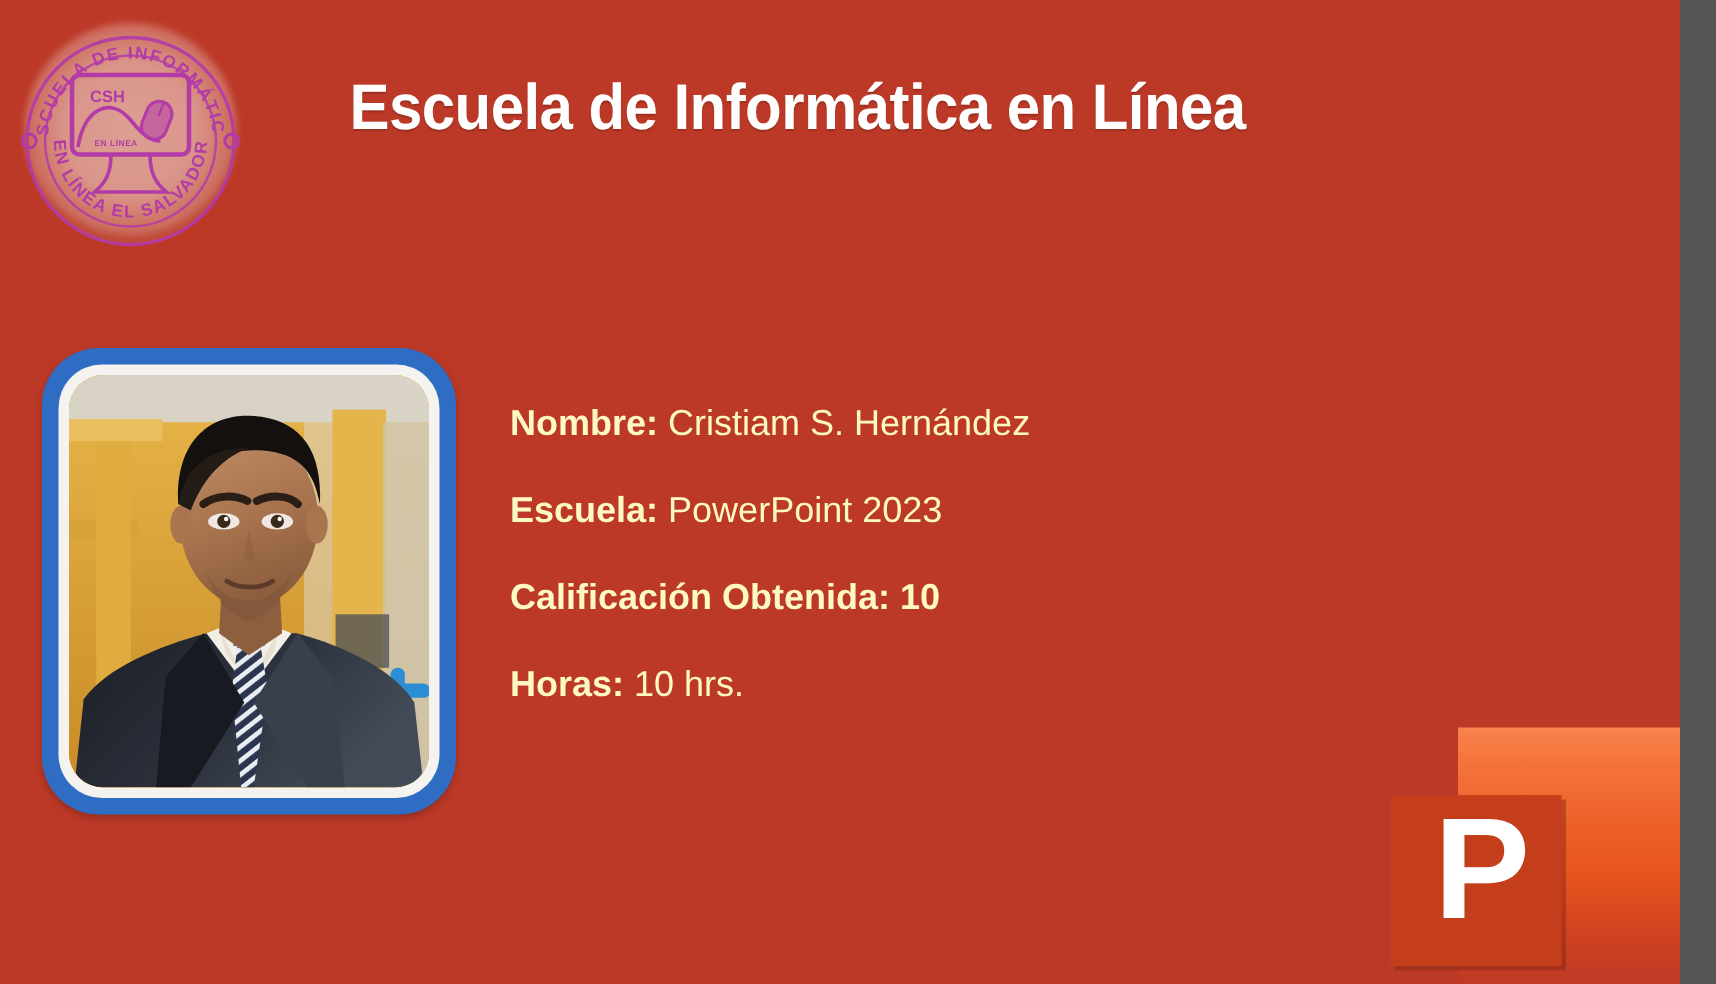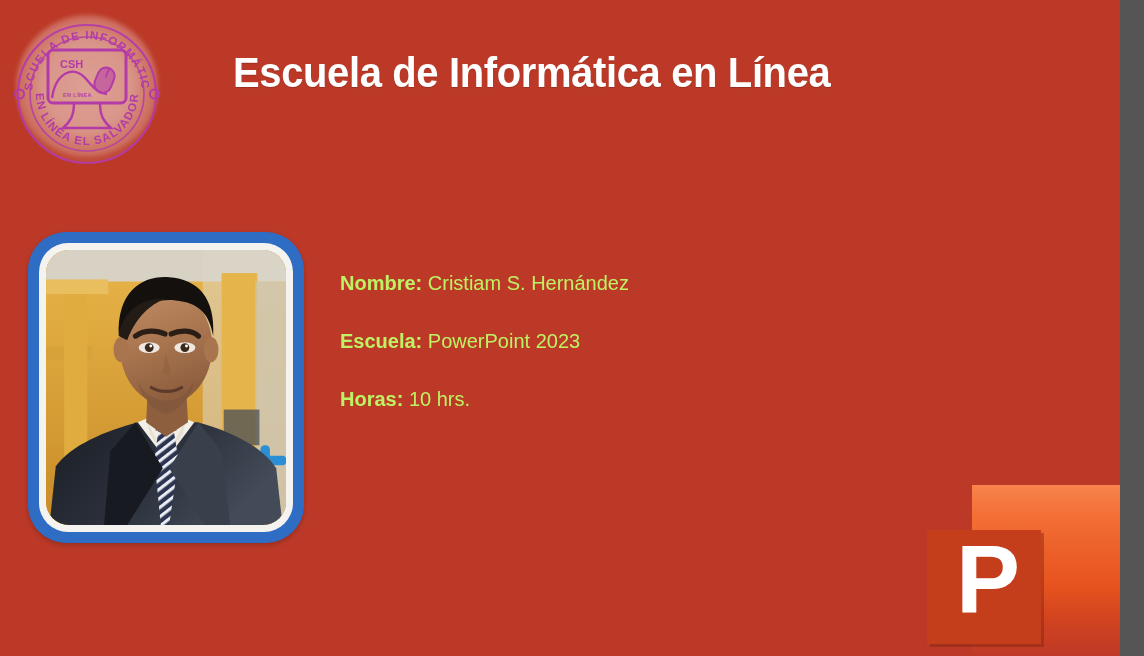--- a/index.html
+++ b/index.html
@@ -68,22 +68,22 @@
     overflow:hidden;
     position:relative;
     background:#D8A23A;
   }
   .photo svg { display:block; width:100%; height:100%; }
 
   
   .info { position:absolute; left:340px; top:272px; }
   .info-row {
     margin-bottom:36px;
-    font-size:20px;
-    color:#bef264;
+    font-size:24px;
+    color:#fef9c3;
     line-height:22px;
     white-space:nowrap;
   }
   .info-row:last-child { margin-bottom:0;margin-top:35px; }
   .info-label { font-weight:bold; }
   .info-value { font-weight:normal; }
   .info-value.bold { font-weight:bold; }
 
   
   .ppt {
@@ -221,20 +221,24 @@
     <div class="info-row">
       <span class="info-label">Nombre:</span>
       <span class="info-value">Cristiam S. Hernández</span>
     </div>
 
     <div class="info-row">
       <span class="info-label">Escuela:</span>
       <span class="info-value">PowerPoint 2023</span>
     </div>
 
+    <div class="info-row">
+      <span class="info-label">Calificación Obtenida:</span>
+      <span class="info-value bold">10</span>
+    </div>
 
     <div class="info-row">
       <span class="info-label">Horas:</span>
       <span class="info-value">10 hrs.</span>
     </div>
 
   </div>
 
   <div class="ppt">
     <svg width="244" height="216" viewBox="0 0 244 216">

